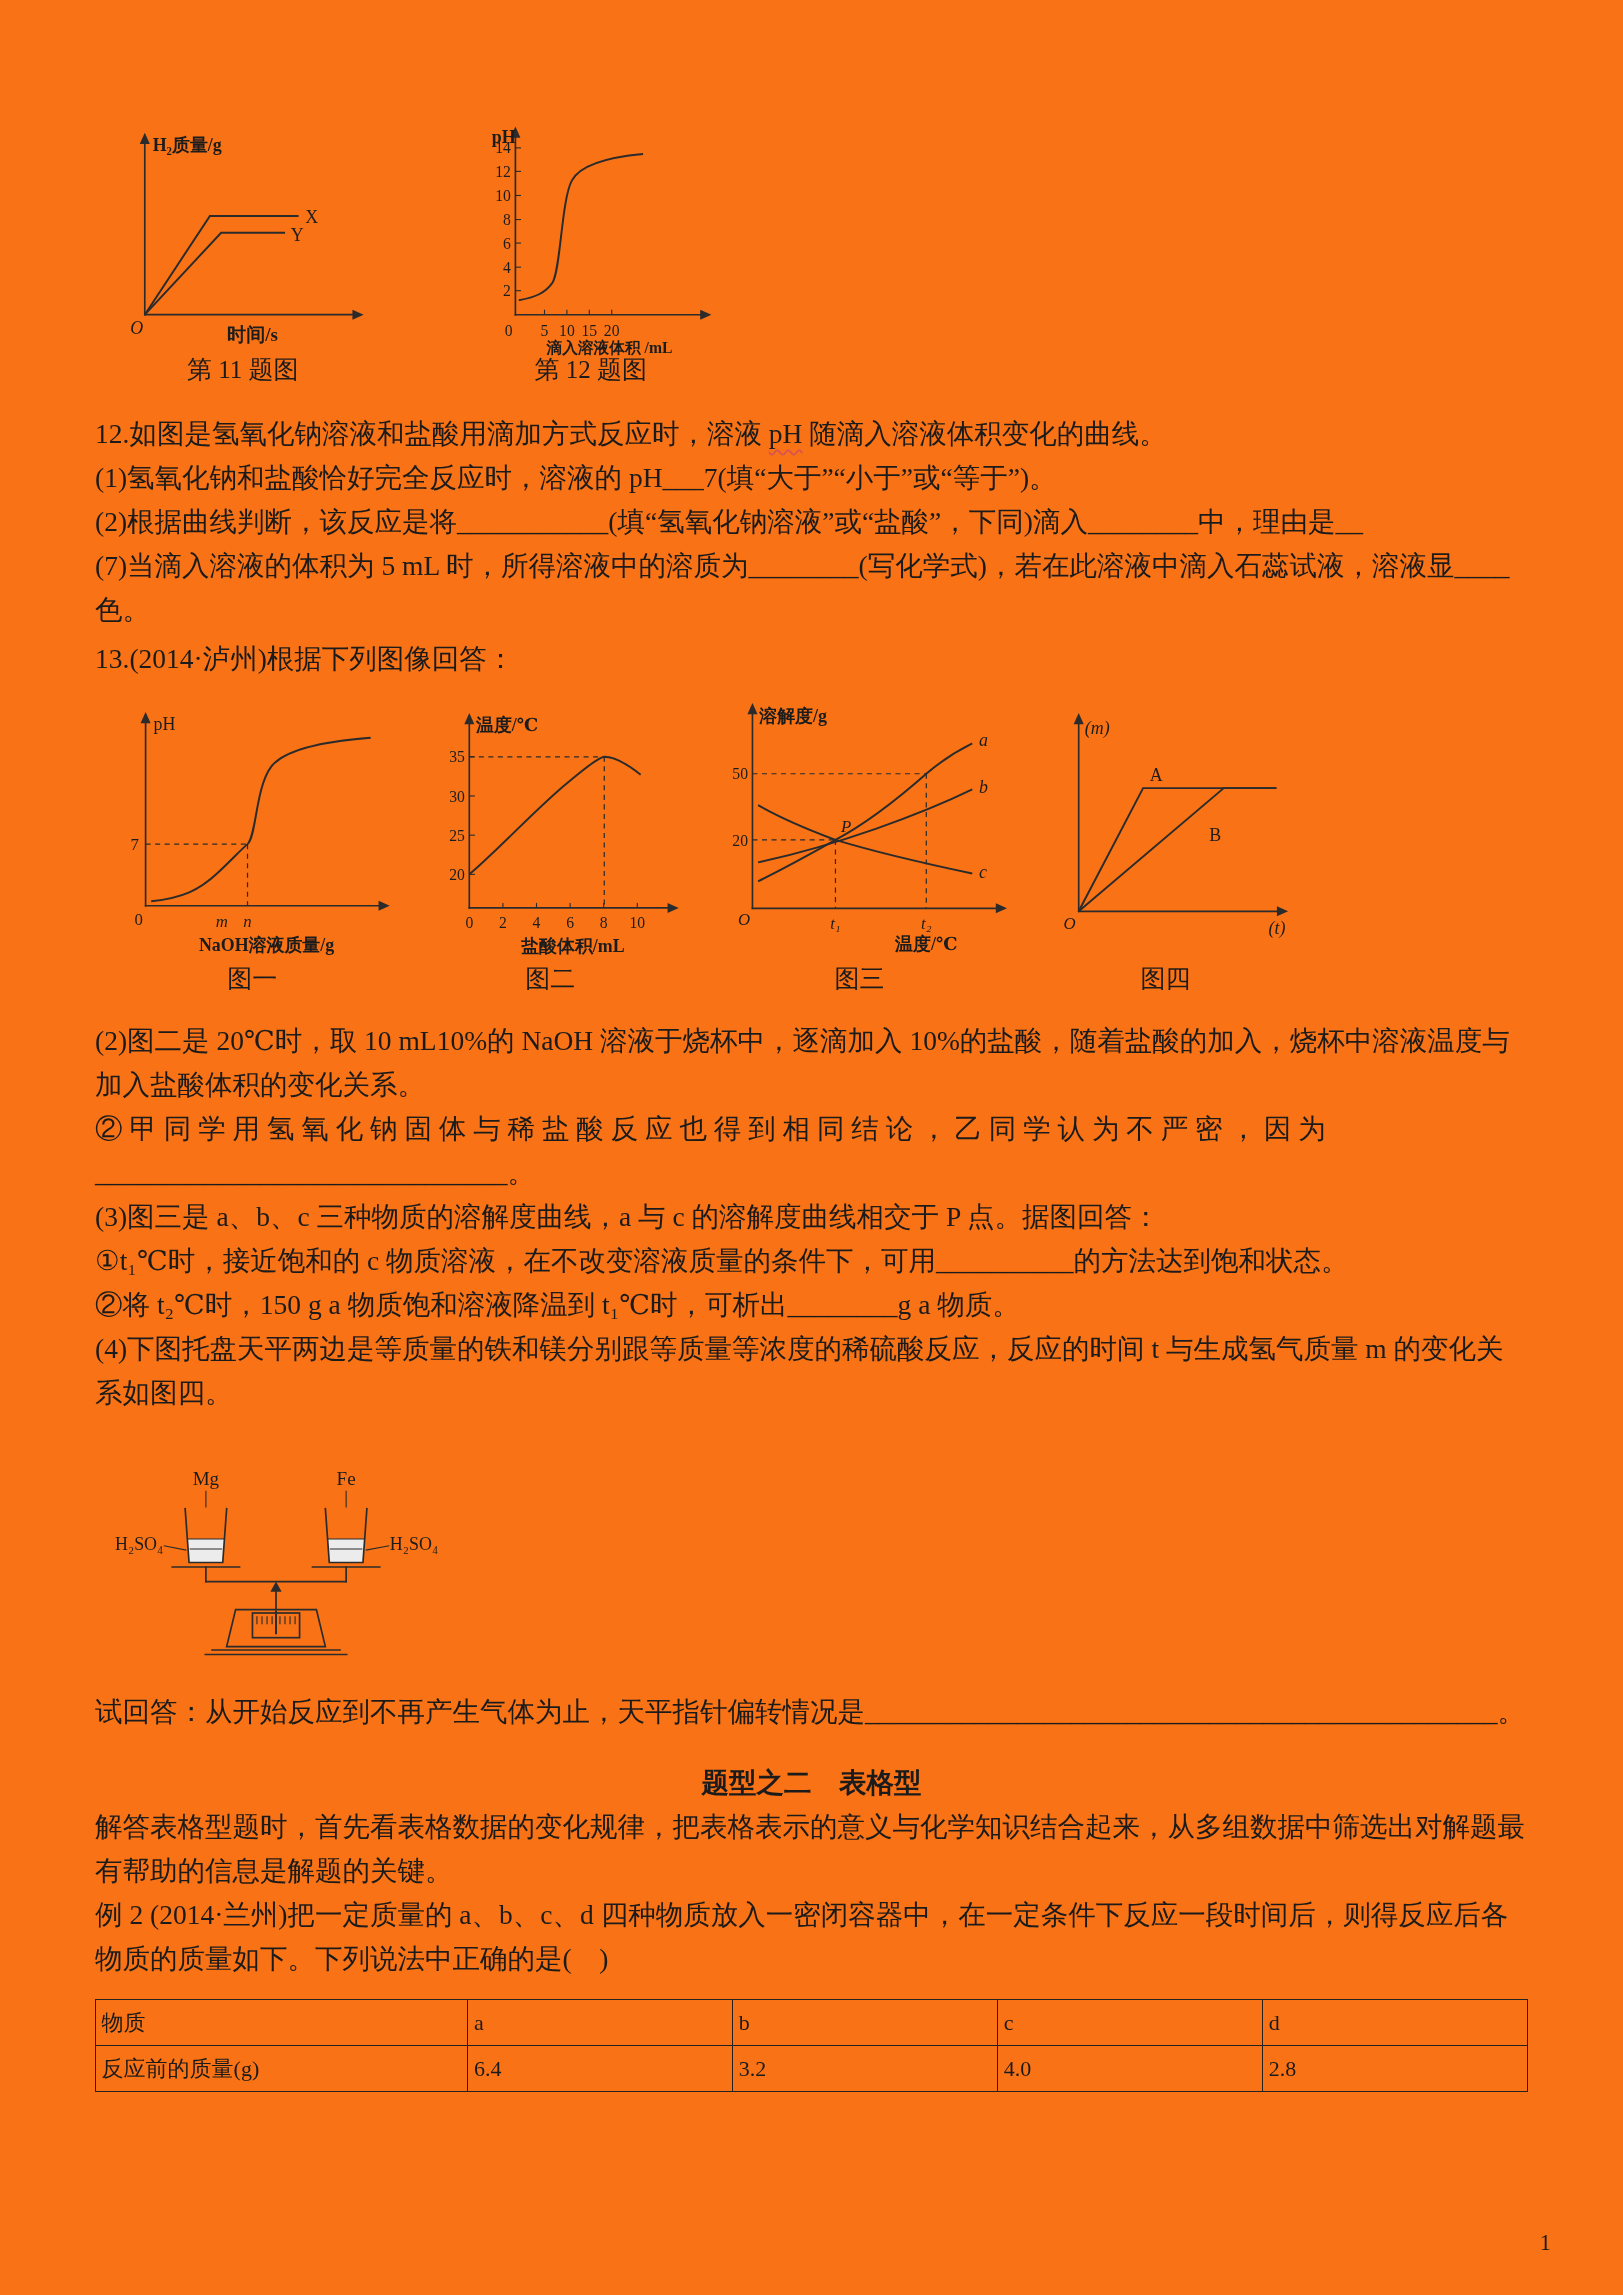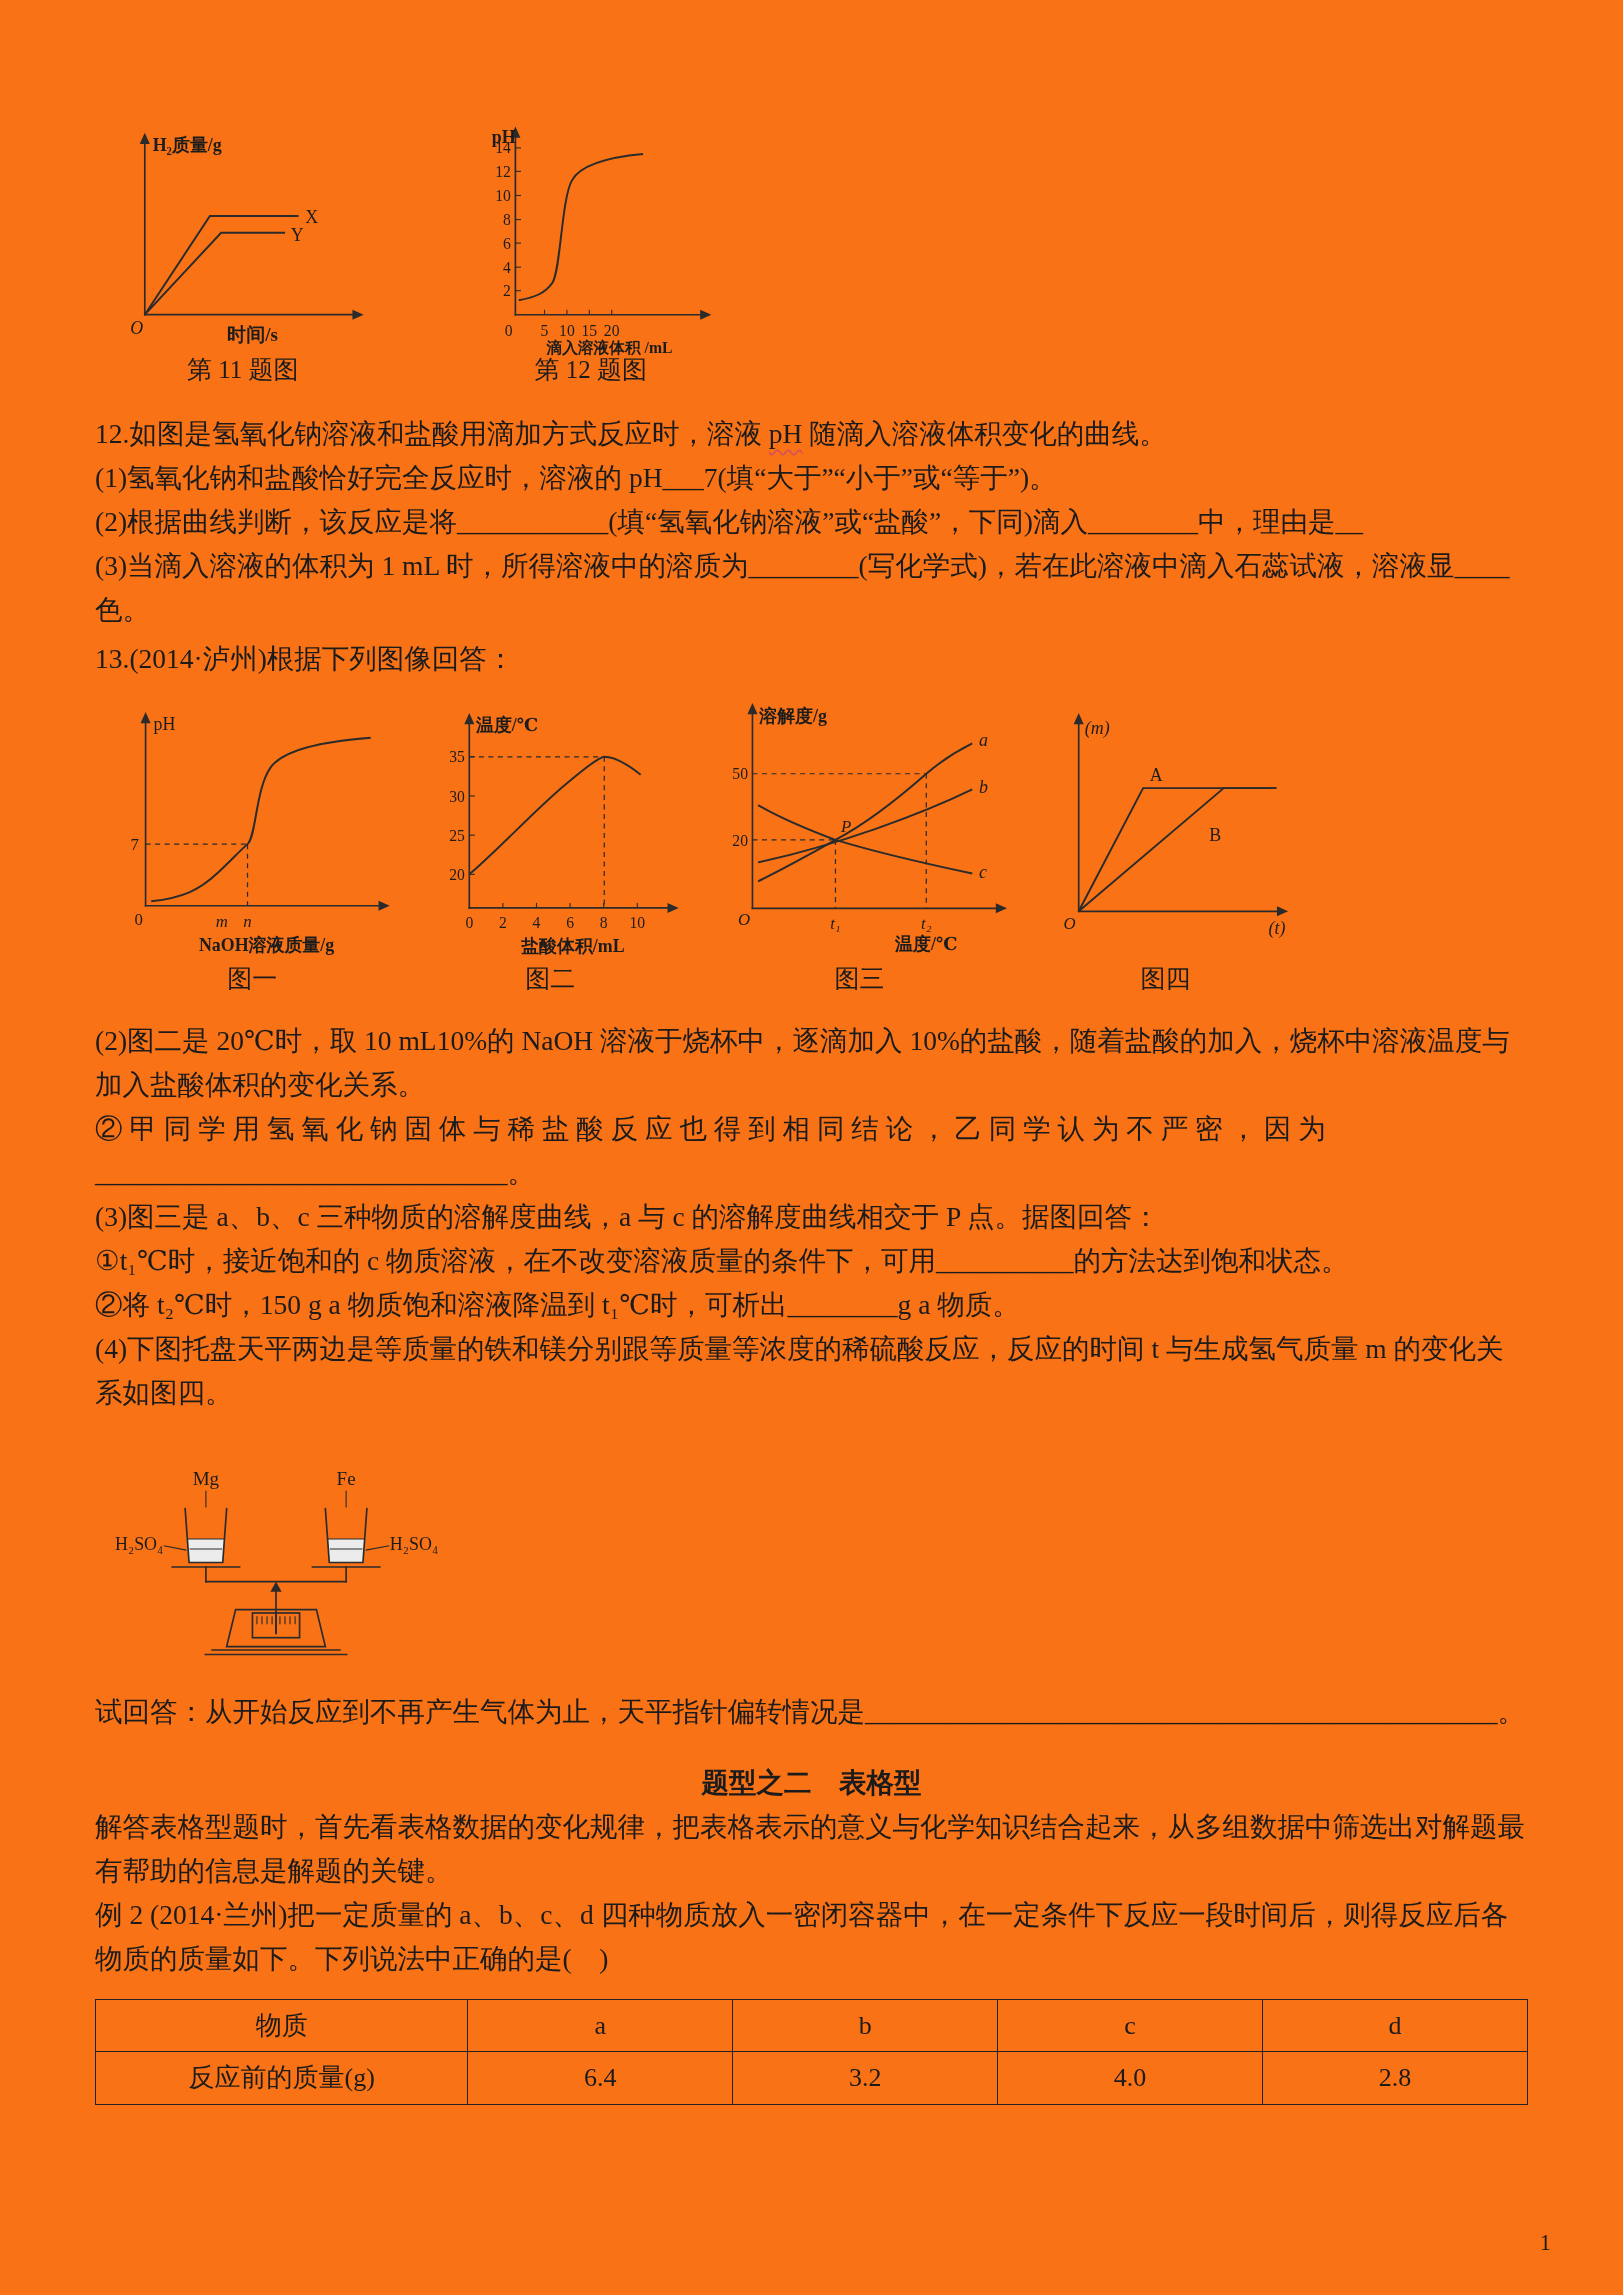--- a/index.html
+++ b/index.html
@@ -33,21 +33,21 @@
   .am { text-anchor:middle; }
   .ae { text-anchor:end; }
   .f28{ font-size:28px; } .f30{ font-size:30px; } .f32{ font-size:32px; } .f34{ font-size:34px; }
 
   .balance-wrap { margin:14px 0 0 5.6px; }
   .reply { margin-top:31px; }
   .sec-title { text-align:center; font-weight:bold; margin-top:27px; }
 
   table.qtable { width:100%; border-collapse:collapse; margin-top:18px; }
   table.qtable td {
-    border:1.4px solid #222; text-align:center; padding:5px 5.6px; font-size:26px;font-family:Liberation Serif, serif;
+    border:1.4px solid #222; text-align:left; padding:5px 5.6px; font-size:22px;font-family:Liberation Serif, serif;
   }
   .page-num { position:absolute; right:72px; bottom:34px; font-size:22.4px; }
 </style>
 </head>
 <body>
 
 <div class="page">
 
   <div class="figrow figrow-top">
 
@@ -106,21 +106,21 @@
         <text x="268" y="396" class="b f28 am" dy="18">滴入溶液体积 /mL</text>
       </svg>
       <div class="figcap">第 12 题图</div>
     </div>
   </div>
 
   <div>
     <p><span>12.如图是氢氧化钠溶液和盐酸用滴加方式反应时，溶液 </span><span class="squiggle">pH</span><span> 随滴入溶液体积变化的曲线。</span></p>
     <p>(1)氢氧化钠和盐酸恰好完全反应时，溶液的 pH___7(填“大于”“小于”或“等于”)。</p>
     <p>(2)根据曲线判断，该反应是将___________(填“氢氧化钠溶液”或“盐酸”，下同)滴入________中，理由是__</p>
-    <p>(3)当滴入溶液的体积为 1 mL 时，所得溶液中的溶质为________(写化学式)，若在此溶液中滴入石蕊试液，溶液显____色。</p>
+    <p>(7)当滴入溶液的体积为 5 mL 时，所得溶液中的溶质为________(写化学式)，若在此溶液中滴入石蕊试液，溶液显____色。</p>
   </div>
 
   <p style="margin-top:5.6px;">13.(2014·泸州)根据下列图像回答：</p>
 
   <div class="figrow figrow-13">
 
     <div class="figbox">
       <svg width="292" height="252" viewBox="0 0 520 450" style="font-size:49px">
         <g>
           <line class="ax" x1="70" y1="362" x2="70" y2="30"></line>

